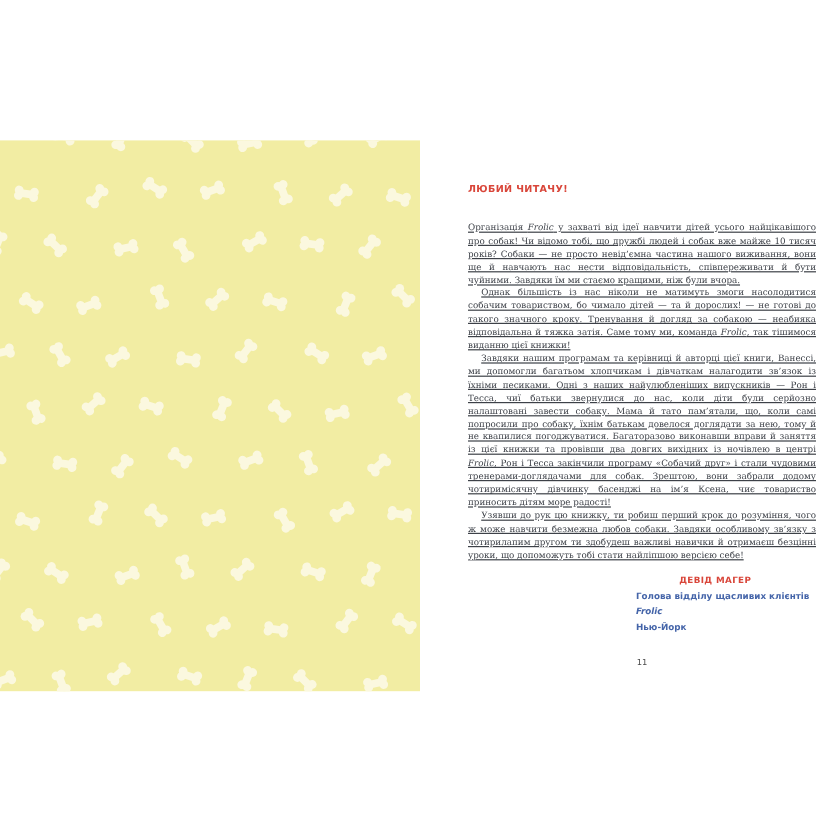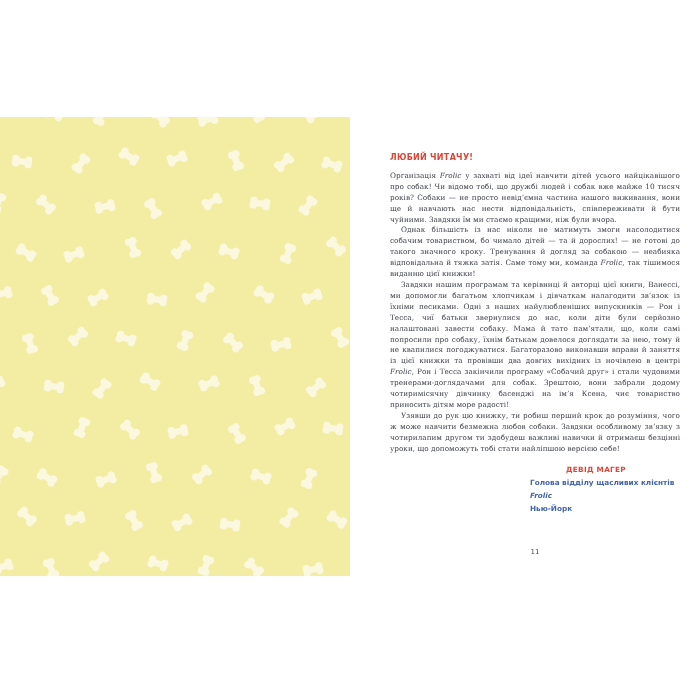--- a/index.html
+++ b/index.html
@@ -42,23 +42,23 @@
     font-size: 7.3px;
     line-height: 10.9px;
     text-align: justify;
   }
   .letter-heading {
     font-family: "DejaVu Sans", sans-serif;
     font-size: 8px;
     font-weight: bold;
     color: var(--red, #d9463a);
     letter-spacing: 0.3px;
-    margin: 0 0 7px 0;
-  }
-  .paragraphs p { margin: 0; text-indent: 11px; }
+    margin: 0 0 21px 0;
+  }
+  .paragraphs p { margin: 0; text-indent: 11px; text-decoration: underline; }
   .paragraphs p.first { text-indent: 0; }
   .paragraphs i { font-style: italic; }
   .signature {
     margin-top: 9px;
     margin-left: 140px;
     font-family: "DejaVu Sans", sans-serif;
     font-weight: bold;
     font-size: 7.3px;
     line-height: 13px;
     text-align: left;

